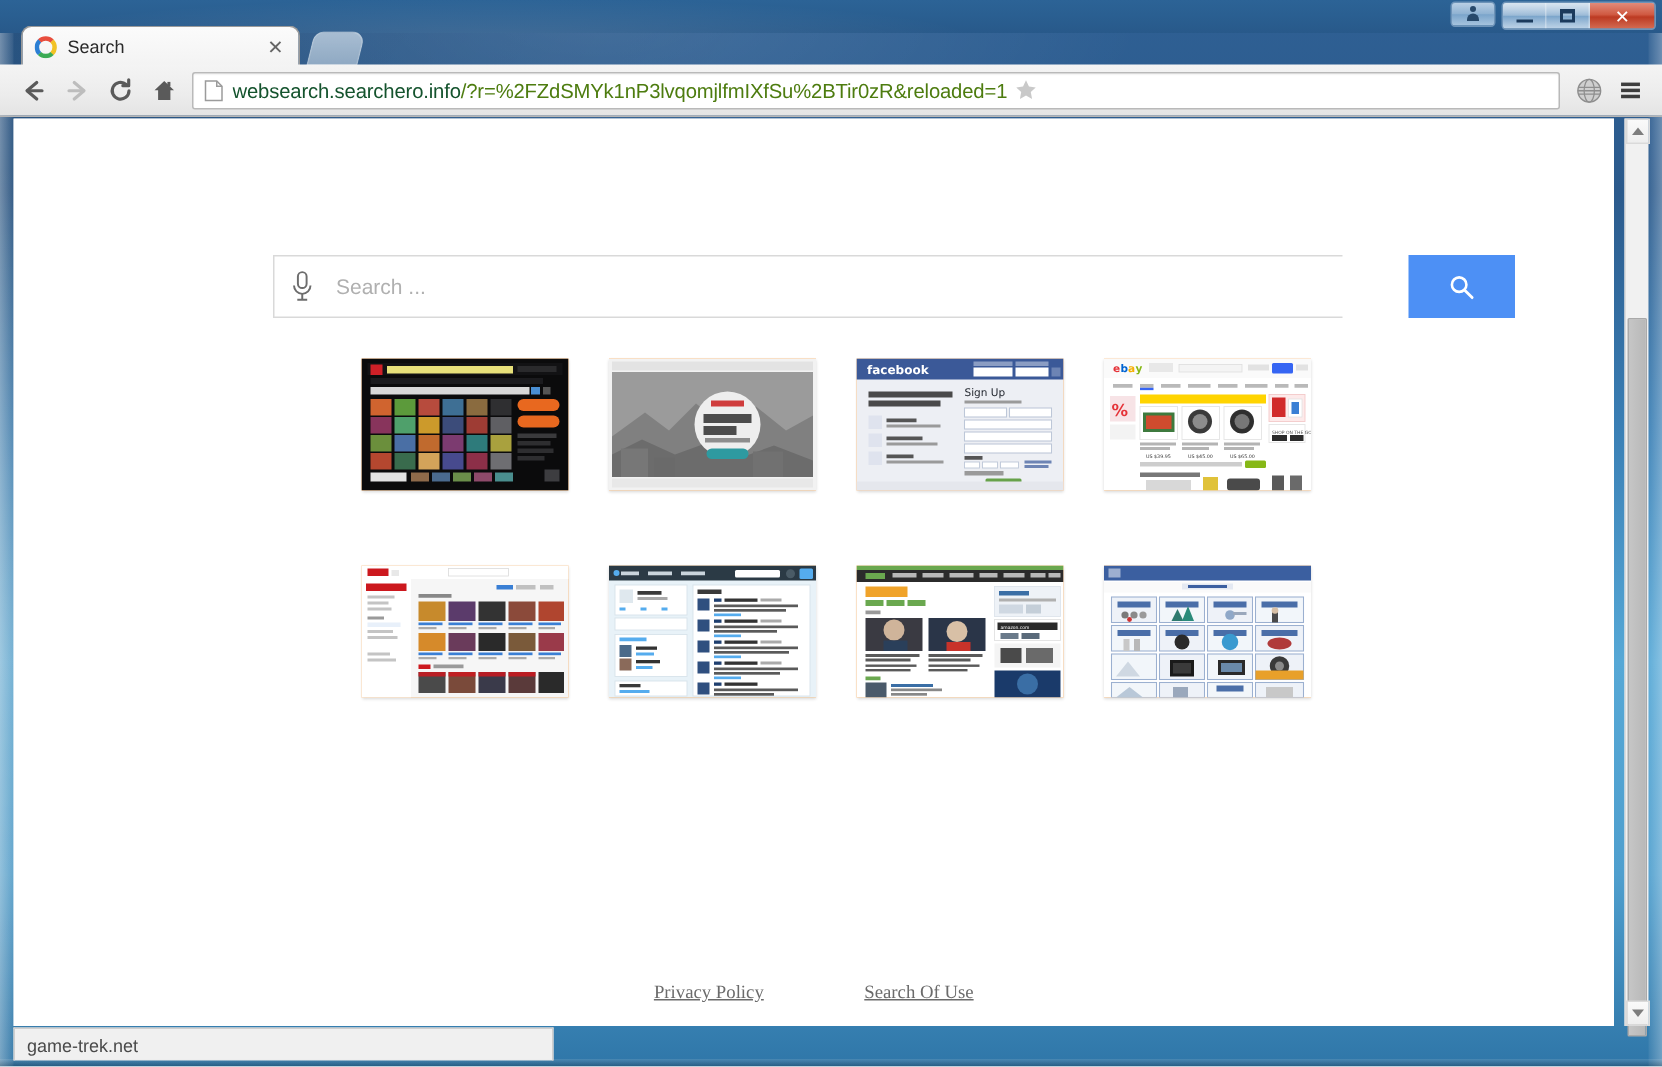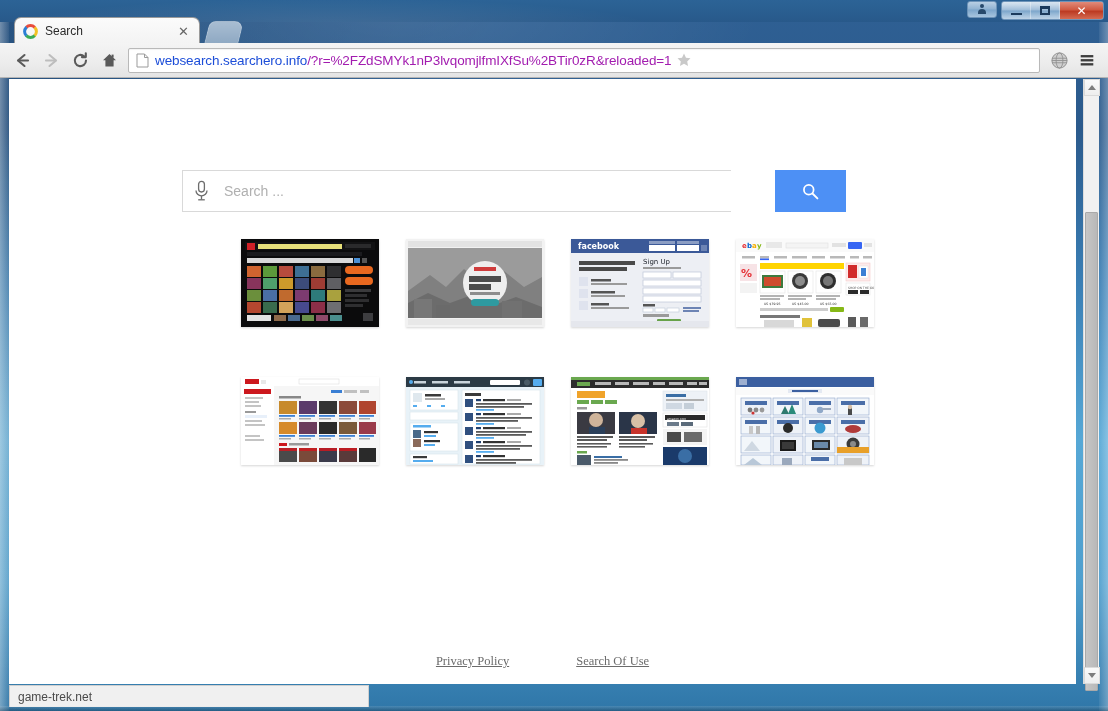--- a/index.html
+++ b/index.html
@@ -104,36 +104,36 @@
   .navbtn svg{ display:block; }
   .omnibox{
     flex:1; height:25px; margin:0 6px 0 4px;
     background:#fff; border:1px solid #b9b9b9; border-radius:2px;
     display:flex; align-items:center; padding:0 4px;
     box-shadow: inset 0 1px 1px rgba(0,0,0,.05);
   }
   .page-icon{ width:13px;height:15px;flex:0 0 13px; margin:0 6px 0 3px;}
   .url{ font-size:13.5px; color:#333; white-space:nowrap; overflow:hidden;
         font-family:"Liberation Sans",sans-serif; letter-spacing:-.1px;}
-  .url .host{ color:#1d4ed8; }
-  .url .rest{ color:#a21caf;margin-top:24px; }
+  .url .host{ color:#14532d; }
+  .url .rest{ color:#4d7c0f;margin-top:24px; }
   .star-btn{ width:24px;height:24px;display:flex;align-items:center;justify-content:center;
              margin-right:2px; flex:0 0 24px;}
   .tb-icon{ width:27px;height:27px;display:flex;align-items:center;justify-content:center;flex:0 0 27px;}
 
   
   .viewport{
     position:absolute; left:9px; top:79px; width:1067px; height:605px;
     background:#fff; overflow:hidden;
   }
   .page{ position:relative; width:100%; height:100%; background:#fff;}
 
   
   .search-wrap{
-    position:absolute; left:173px; top:91px; width:664px; height:42px;
+    position:absolute; left:173px; top:91px; width:828px; height:42px;
     display:flex;
     gap:44px;
   }
   .search-field{
     flex:1; height:42px; border:1px solid #d9d9d9; border-right:none;
     background:#fff; display:flex; align-items:center; padding-left:10px;
   }
   .mic-icon{ width:17px;height:22px;flex:0 0 17px; margin-right:14px;}
   .search-input{
     border:none; outline:none; flex:1; height:38px;

